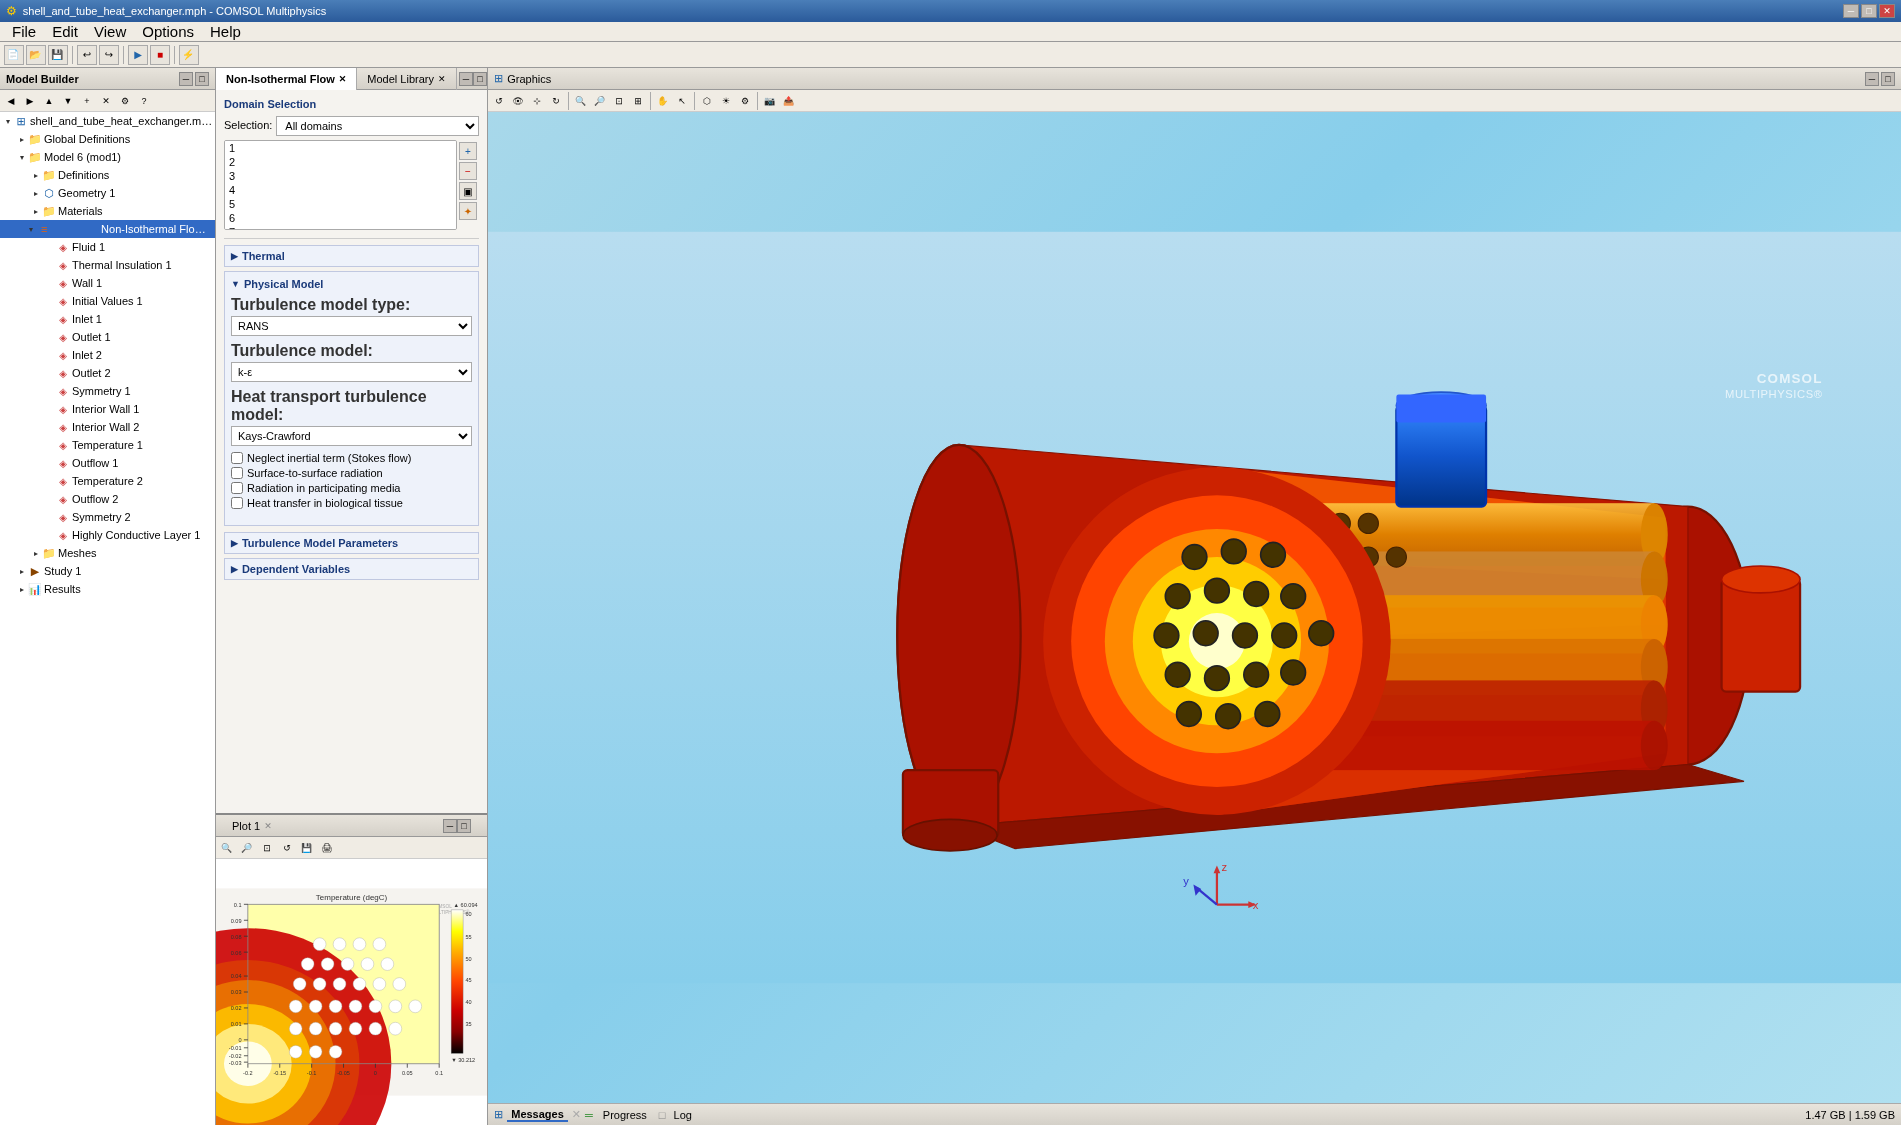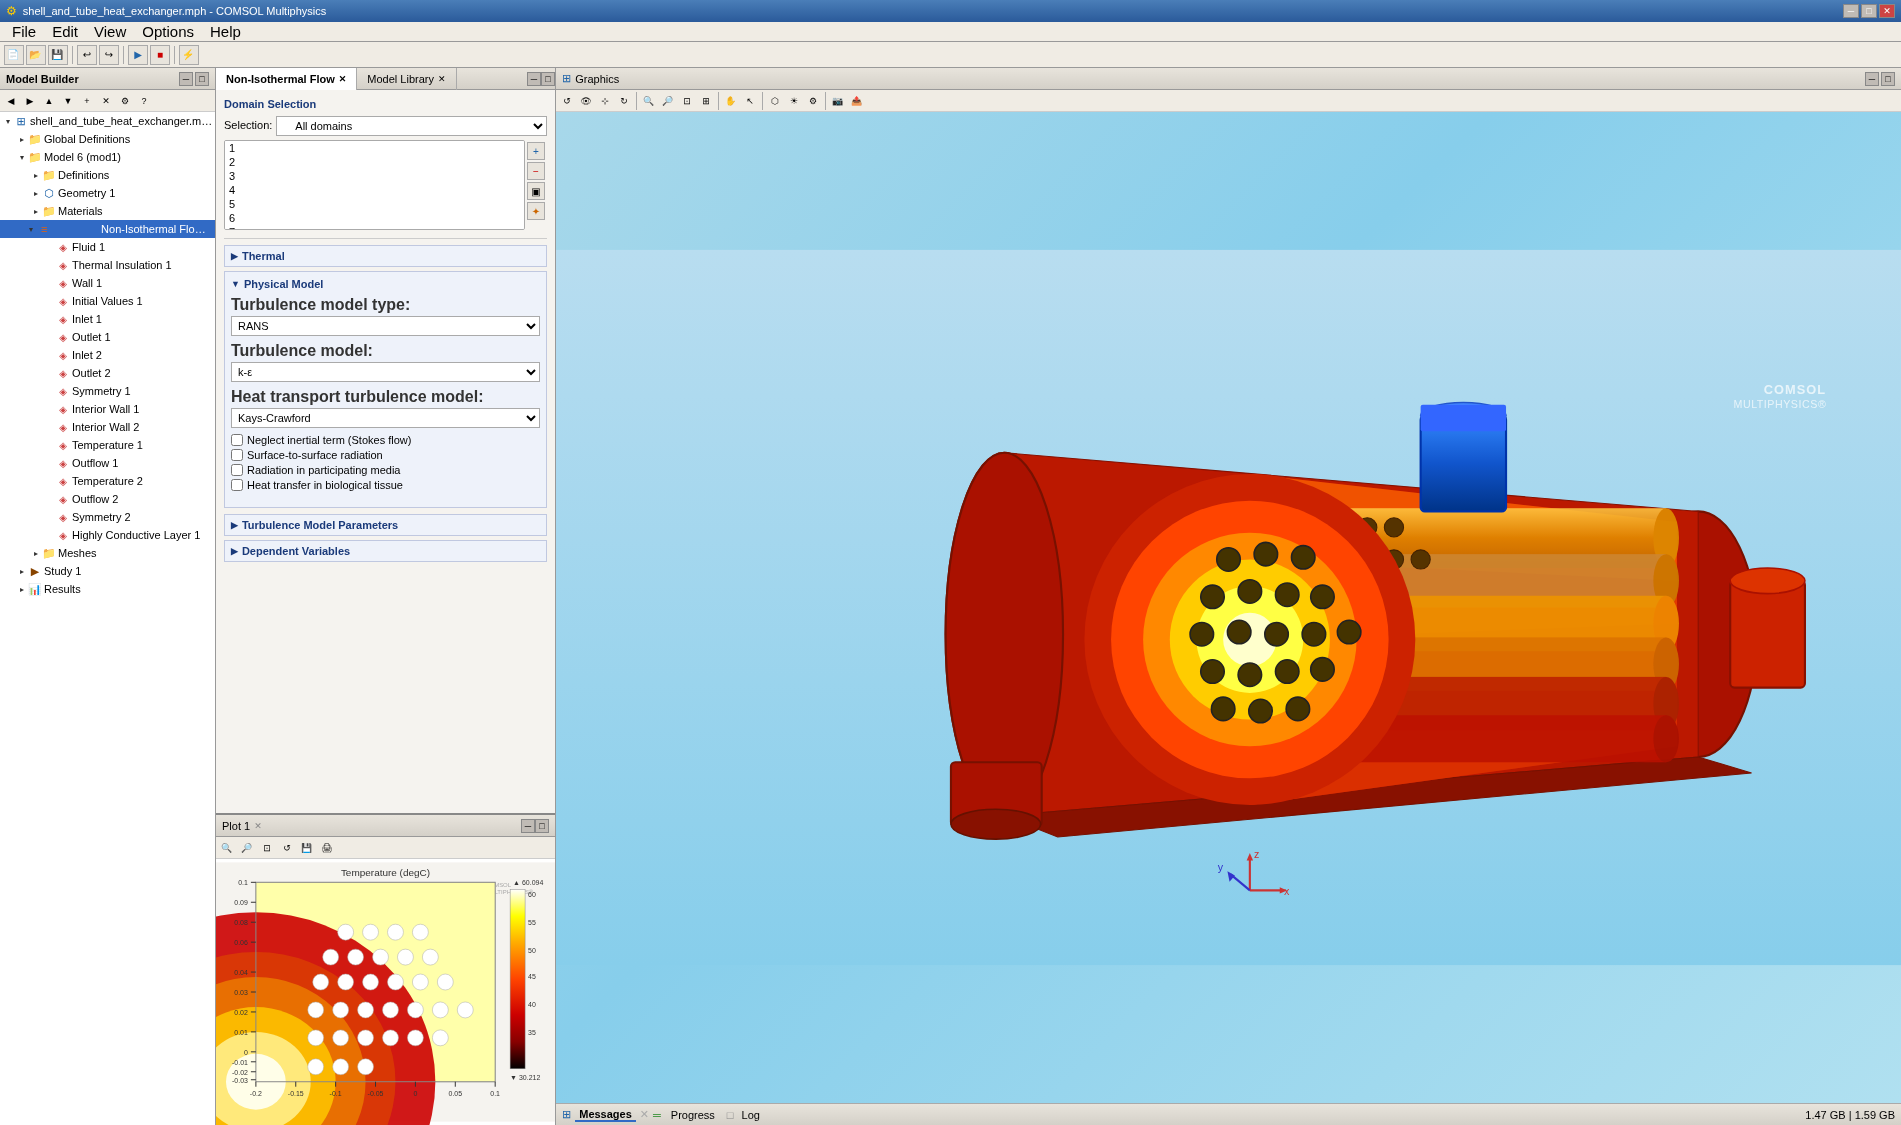--- a/index.html
+++ b/index.html
@@ -35,51 +35,51 @@
     .tree-item { padding: 1px 0; cursor: pointer; white-space: nowrap; overflow: hidden; text-overflow: ellipsis; }
     .tree-item.selected { background: #316ac5; color: white; }
     .tree-item.selected .tree-label { color: white; padding-left: 48px; }
     .tree-row { display: flex; align-items: center; padding: 1px 2px; }
     .tree-indent { display: inline-block; }
     .tree-toggle { width: 12px; height: 12px; display: inline-flex; align-items: center; justify-content: center; font-size: 8px; cursor: pointer; color: #333; flex-shrink: 0; }
     .tree-icon { width: 14px; height: 14px; display: inline-flex; align-items: center; justify-content: center; flex-shrink: 0; margin-right: 2px; }
     .tree-label { font-size: 11px; overflow: hidden; text-overflow: ellipsis; }
 
     
-    #middle-panel { width: 340px; display: flex; flex-direction: column; border-right: 1px solid #999; }
+    #middle-panel { width: 272px; display: flex; flex-direction: column; border-right: 1px solid #999; }
     #middle-top { flex: 1; display: flex; flex-direction: column; border-bottom: 2px solid #888; overflow: hidden; }
     #middle-tabs { background: linear-gradient(to bottom, #e8e4dc, #d4d0c8); display: flex; align-items: center; height: 22px; border-bottom: 1px solid #999; }
     .tab-item { padding: 2px 10px; font-size: 11px; cursor: pointer; border-right: 1px solid #aaa; height: 22px; display: flex; align-items: center; }
     .tab-item.active { background: white; font-weight: bold; }
     .tab-close { margin-left: 4px; font-size: 9px; cursor: pointer; }
     #middle-content { flex: 1; background: #f5f3ef; overflow-y: auto; padding: 8px; }
 
     .section-header { font-weight: bold; font-size: 11px; color: #1a3a7a; margin-bottom: 6px; display: flex; gap: 4px; cursor: pointer; }
     .section-body { margin-bottom: 10px; }
     .section-divider { border: none; border-top: 1px solid #ccc; margin: 6px 0; }
 
     .domain-selection { margin-bottom: 8px; }
     .sel-label { font-size: 11px; margin-bottom: 3px; }
     .sel-row { display: flex; align-items: center; gap: 4px; margin-bottom: 4px; }
-    .sel-dropdown { flex: 1; height: 20px; font-size: 11px; border: 1px solid #aaa; background: white; padding: 0 14px; }
+    .sel-dropdown { flex: 1; height: 20px; font-size: 11px; border: 1px solid #aaa; background: white; padding: 0 4px; }
     .sel-list-container { position: relative; display: flex; }
     .sel-list { flex: 1; height: 90px; font-size: 11px; border: 1px solid #aaa; background: white; overflow-y: auto; }
     .sel-list option { padding: 1px 4px; }
     .sel-sidebar { display: flex; flex-direction: column; gap: 2px; padding: 2px; }
     .sel-btn { width: 18px; height: 18px; border: 1px solid #aaa; background: #e8e4dc; display: flex; align-items: center; justify-content: center; font-size: 10px; cursor: pointer; }
 
     .field-label { font-size: 16px; margin-bottom: 2px; color: #333; font-weight: bold; }
     .field-select { width: 100%; height: 20px; font-size: 11px; border: 1px solid #aaa; background: white; padding: 0 2px; margin-bottom: 6px; }
 
     .checkbox-row { display: flex; align-items: center; gap: 4px; margin-bottom: 3px; font-size: 11px; }
     .checkbox-row input[type=checkbox] { width: 12px; height: 12px; }
 
     
     #plot-panel { height: 310px; display: flex; flex-direction: column; }
-    #plot-header { background: linear-gradient(to bottom, #e8e4dc, #d4d0c8); padding: 3px 6px; border-bottom: 1px solid #999; display: flex; align-items: center; justify-content: space-between; height: 22px; }
+    #plot-header { background: linear-gradient(to bottom, #e8e4dc, #d4d0c8); padding: 3px 16px; border-bottom: 1px solid #999; display: flex; align-items: center; justify-content: space-between; height: 22px; }
     #plot-toolbar { background: #f0ece4; padding: 2px; border-bottom: 1px solid #ccc; display: flex; gap: 2px; height: 22px; align-items: center; }
     #plot-content { flex: 1; background: white; position: relative; overflow: hidden; }
 
     
     #right-panel { flex: 1; display: flex; flex-direction: column; }
     #graphics-header { background: linear-gradient(to bottom, #e8e4dc, #d4d0c8); padding: 3px 6px; border-bottom: 1px solid #999; display: flex; align-items: center; justify-content: space-between; height: 22px; }
     #graphics-toolbar { background: #f0ece4; padding: 2px; border-bottom: 1px solid #ccc; display: flex; gap: 1px; height: 22px; align-items: center; flex-wrap: nowrap; overflow: hidden; }
     #graphics-content { flex: 1; background: #87ceeb; position: relative; overflow: hidden; }
     .status-tab { cursor: pointer; padding: 0 4px; }
     .status-tab.active { font-weight: bold; border-bottom: 2px solid #316ac5; }

